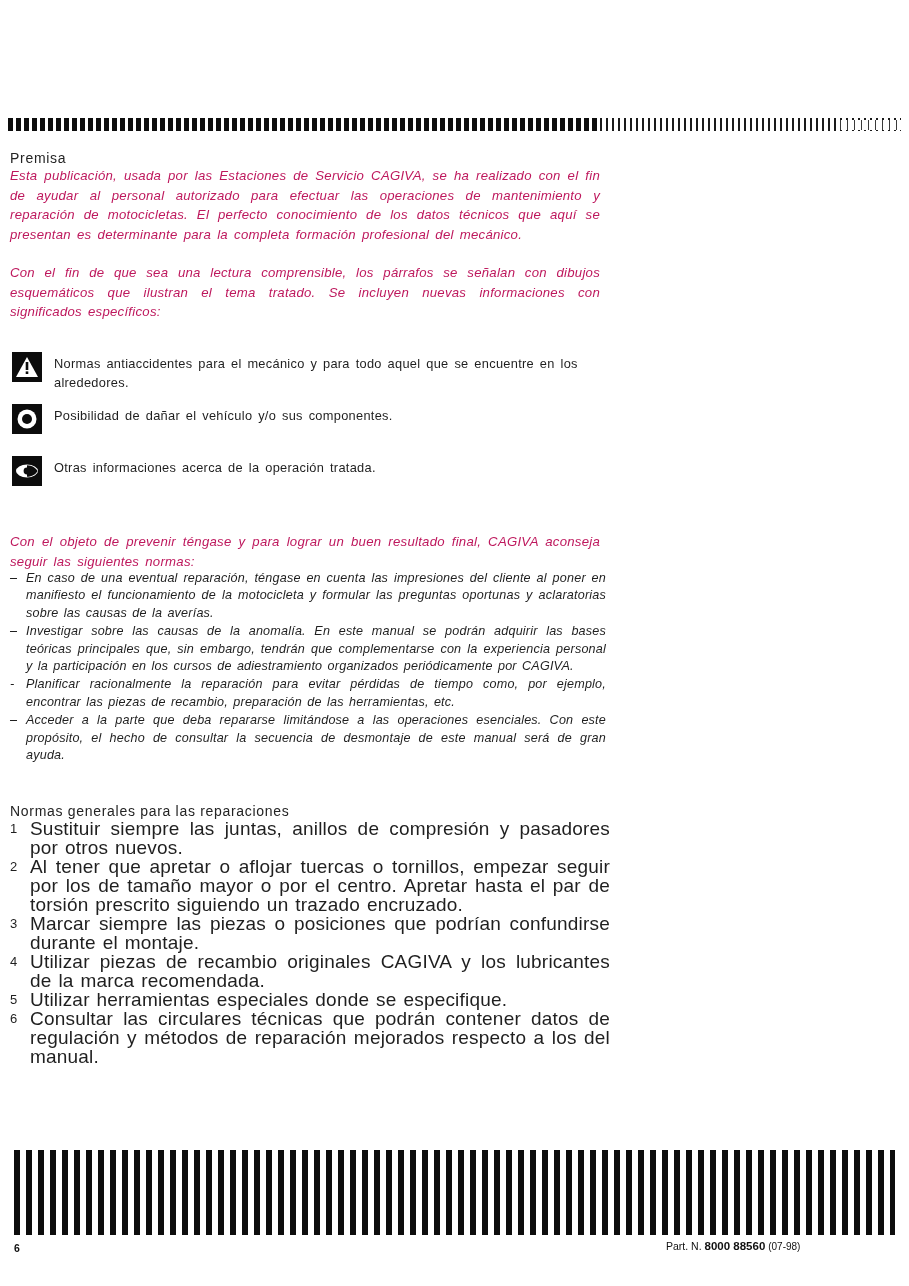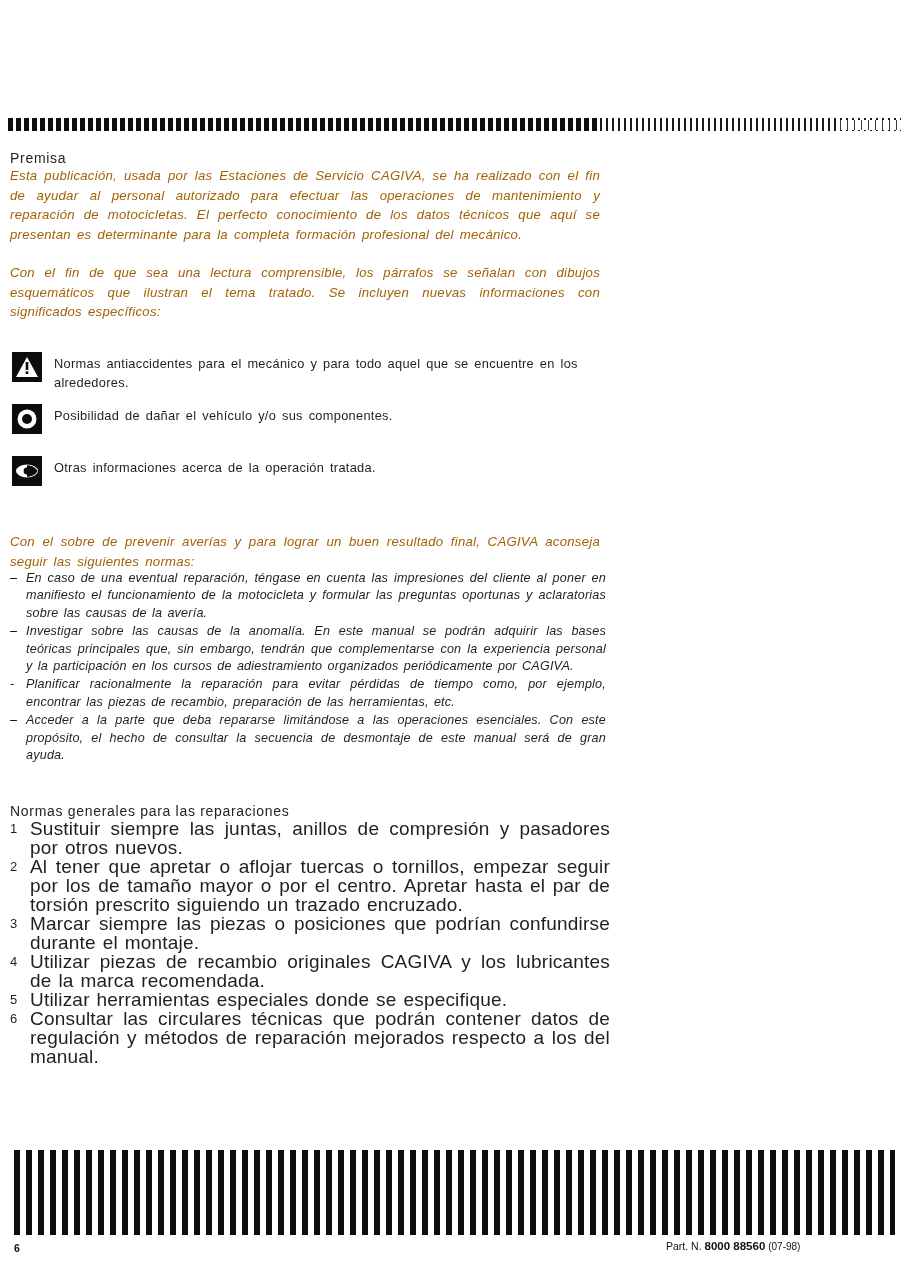--- a/index.html
+++ b/index.html
@@ -81,21 +81,21 @@
     letter-spacing: 0.7px;
     color: #242424;
   }
   .para {
     font-size: 13.2px;
     line-height: 19.6px;
     font-style: italic;
     text-align: justify;
     letter-spacing: 0.25px;
     word-spacing: 2.2px;
-    color: #a16207;
+    color: #be185d;
   }
   .para-tight {
     font-size: 12.6px;
     line-height: 17.4px;
     font-style: italic;
     text-align: justify;
     letter-spacing: 0.2px;
     word-spacing: 1.6px;
     color: #1f1f1f;
   }
@@ -247,26 +247,26 @@
   <div class="legend-row" id="legend-damage">
     <div class="legend-icon">
       <svg width="30" height="30" viewBox="0 0 30 30" aria-hidden="true">
         <circle cx="15" cy="15" r="9.5" fill="#ffffff"></circle>
         <circle cx="15" cy="15" r="5" fill="#0c0c0c"></circle>
       </svg>
     </div>
     <div class="legend-text">Posibilidad de dañar el vehículo y/o sus componentes.</div>
   </div>
 
-  <div class="txt para" id="tips-intro">Con el sobre de prevenir averías y para lograr un buen resultado final, CAGIVA aconseja seguir las siguientes normas:</div>
+  <div class="txt para" id="tips-intro">Con el objeto de prevenir téngase y para lograr un buen resultado final, CAGIVA aconseja seguir las siguientes normas:</div>
 
   <div class="bullets">
     <div class="bullet">
       <div class="bullet-mark">–</div>
-      <div class="bullet-body para-tight">En caso de una eventual reparación, téngase en cuenta las impresiones del cliente al poner en manifiesto el funcionamiento de la motocicleta y formular las preguntas oportunas y aclaratorias sobre las causas de la avería.</div>
+      <div class="bullet-body para-tight">En caso de una eventual reparación, téngase en cuenta las impresiones del cliente al poner en manifiesto el funcionamiento de la motocicleta y formular las preguntas oportunas y aclaratorias sobre las causas de la averías.</div>
     </div>
     <div class="bullet">
       <div class="bullet-mark">–</div>
       <div class="bullet-body para-tight">Investigar sobre las causas de la anomalía. En este manual se podrán adquirir las bases teóricas principales que, sin embargo, tendrán que complementarse con la experiencia personal y la participación en los cursos de adiestramiento organizados periódicamente por CAGIVA.</div>
     </div>
     <div class="bullet">
       <div class="bullet-mark">-</div>
       <div class="bullet-body para-tight">Planificar racionalmente la reparación para evitar pérdidas de tiempo como, por ejemplo, encontrar las piezas de recambio, preparación de las herramientas, etc.</div>
     </div>
     <div class="bullet">

